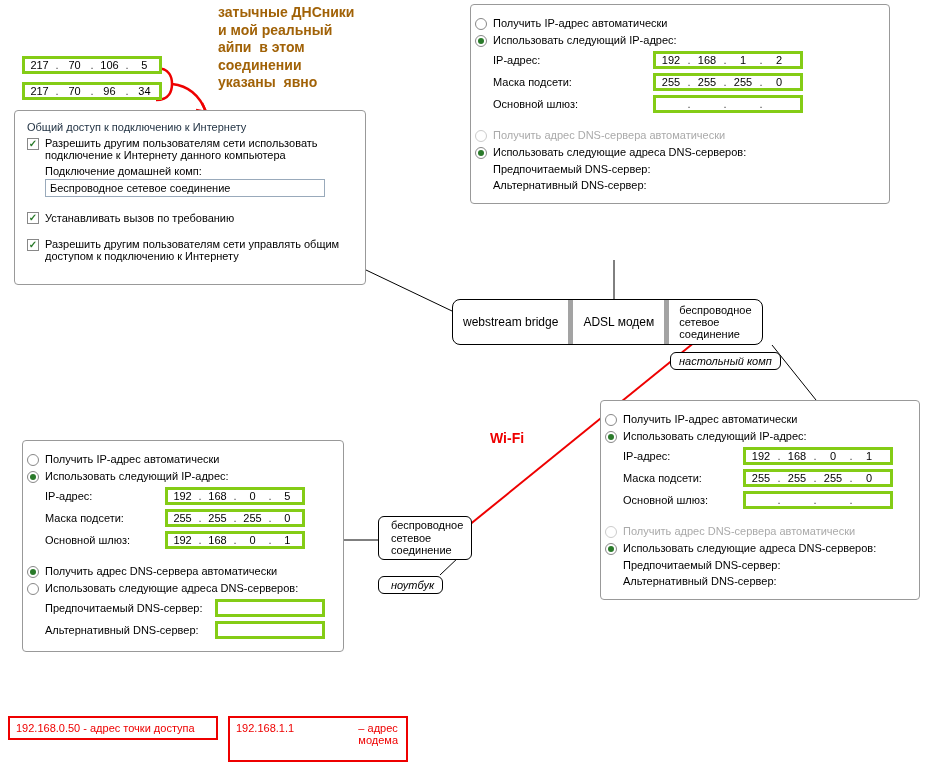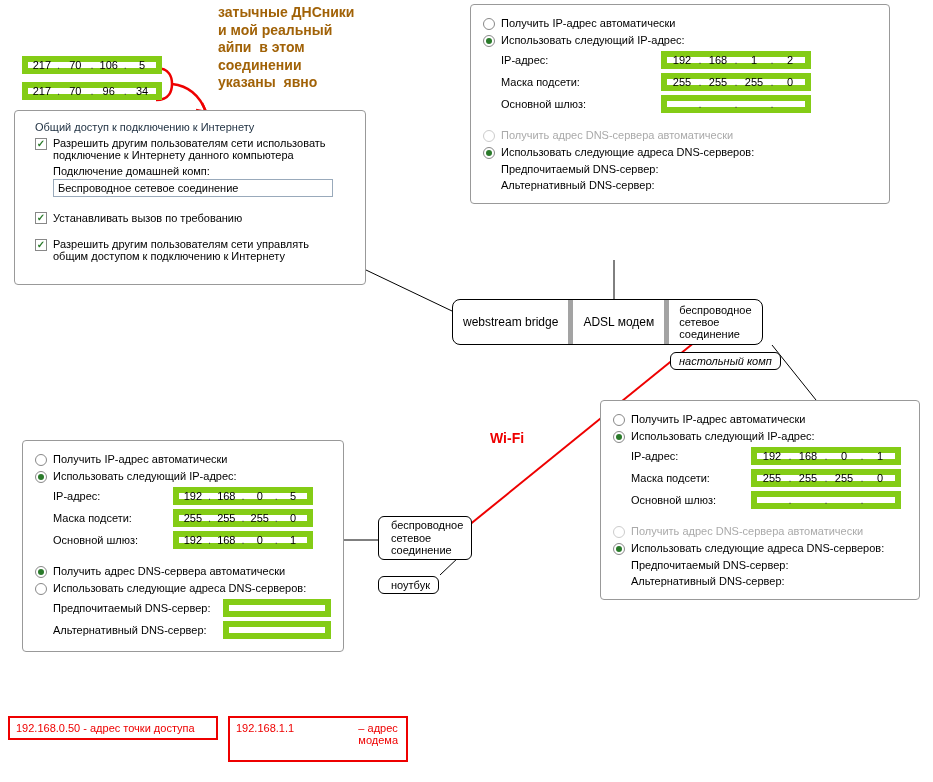--- a/index.html
+++ b/index.html
@@ -12,21 +12,21 @@
     padding: 0;
     width: 933px;
     height: 782px;
     position: relative;
   }
   .panel {
     position: absolute;
     border: 1px solid #999;
     border-radius: 4px;
     background: #fff;
-    padding: 8px 12px;
+    padding: 8px 4px;
   }
   .groupbox {
     border: 1px solid #aac;
     padding: 6px 8px 10px 8px;
     margin-top: 0;
     position: relative;
   }
   .radio-row, .check-row {
     display: flex;
     align-items: flex-start;
@@ -54,21 +54,21 @@
   }
   .disabled-text { color: #aaa; }
   .kv-row {
     display: flex;
     align-items: center;
     margin: 4px 0 4px 18px;
     gap: 10px;
   }
   .kv-label { flex: 0 0 150px; }
   .ip-box {
-    border: 6px solid #84cc16;
+    border: 3px solid #84cc16;
     display: inline-flex;
     align-items: center;
     height: 18px;
     background: #fff;
     font-family: Tahoma, Arial, sans-serif;
   }
   .ip-box.small { width: 140px; }
   .ip-box.wide  { width: 150px; }
   .ip-oct {
     width: 30px; text-align: center;
@@ -351,21 +351,21 @@
   <div class="kv-row">
       <span class="kv-label" style="flex-basis:190px;">Альтернативный DNS-сервер:</span>
     </div>
 </div>
 
 <div class="red" style="position:absolute; left:490px; top:430px; font-size:14px; font-weight:bold;">Wi-Fi</div>
 
 <div class="small-label" style="left:378px; top:516px; white-space:pre; line-height:1.15;padding-left:12px;">беспроводное
 сетевое
 соединение</div>
-<div class="small-label" style="left:378px; top:576px; padding-left:12px;">ноутбук</div>
+<div class="small-label" style="left:378px; top:576px; font-style:italic;padding-left:12px;">ноутбук</div>
 
 <div class="panel" style="left:22px; top:440px; width:322px;">
   <div class="radio-row">
     <span class="radio"></span>
     <span>Получить IP-адрес автоматически</span>
   </div>
   <div class="radio-row">
     <span class="radio selected"></span>
     <span>Использовать следующий IP-адрес:</span>
   </div>

